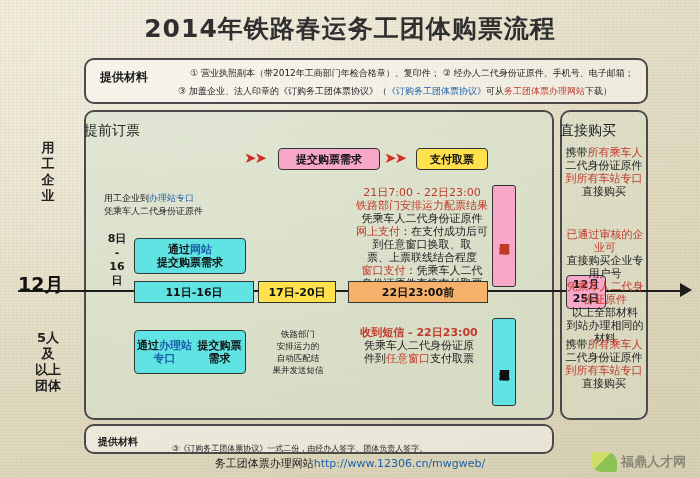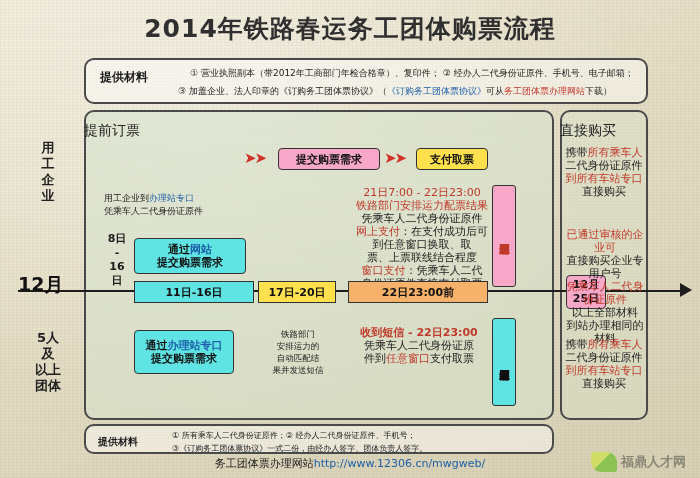--- a/index.html
+++ b/index.html
@@ -191,21 +191,21 @@
 
   <div id="tl"></div>
   <div id="tlhead"></div>
   <div id="monthlbl">12月</div>
 
   <div class="band chip-cyan" style="left:134px;top:281px;width:120px;">11日-16日</div>
   <div class="band chip-yellow" style="left:258px;top:281px;width:78px;">17日-20日</div>
   <div class="band chip-orange" style="left:348px;top:281px;width:140px;">22日23:00前</div>
   <div class="chip chip-pink" style="left:566px;top:275px;width:40px;height:34px;flex-direction:column;line-height:14px;">12月<br>25日</div>
 
-  <div class="chip chip-cyan" style="left:134px;top:330px;width:100px;height:44px;flex-direction:column;">
+  <div class="chip chip-cyan" style="left:134px;top:330px;width:112px;height:44px;flex-direction:row;">
     <div><span>通过</span><span class="cblue">办理站专口</span></div>
     <div>提交购票需求</div>
   </div>
   <div class="btext" style="left:256px;top:328px;width:84px;font-size:8.5px;line-height:12px;">铁路部门<br>安排运力的<br>自动匹配结<br>果并发送短信</div>
   <div class="rtext" style="left:348px;top:326px;width:142px;">
     <div class="cred" style="font-weight:bold;">收到短信 - 22日23:00</div>
     <div style="color:#222">凭乘车人二代身份证原</div>
     <div><span style="color:#222">件到</span><span class="cred">任意窗口</span><span style="color:#222">支付取票</span></div>
   </div>
 
@@ -224,21 +224,20 @@
   </div>
   <div class="rtext" style="left:562px;top:338px;width:84px;">
     <div><span style="color:#222">携带</span><span class="cred">所有乘车人</span></div>
     <div style="color:#222">二代身份证原件</div>
     <div class="cred">到所有车站专口</div>
     <div style="color:#222">直接购买</div>
   </div>
 
   <div class="hbox note" id="bot-materials">
     <div class="tag">提供材料</div>
-    <div class="line1">① 所有乘车人二代身份证原件；② 经办人二代身份证原件、手机号；</div>
     <div class="line2">③《订购务工团体票协议》一式二份，由经办人签字、团体负责人签字。</div>
   </div>
 
   <div id="footer">
     <span>务工团体票办理网站</span><a href="#">http://www.12306.cn/mwgweb/</a>
   </div>
 
   <div id="wm">
     <div class="mark"></div>
     <div class="wt">福鼎人才网</div>

